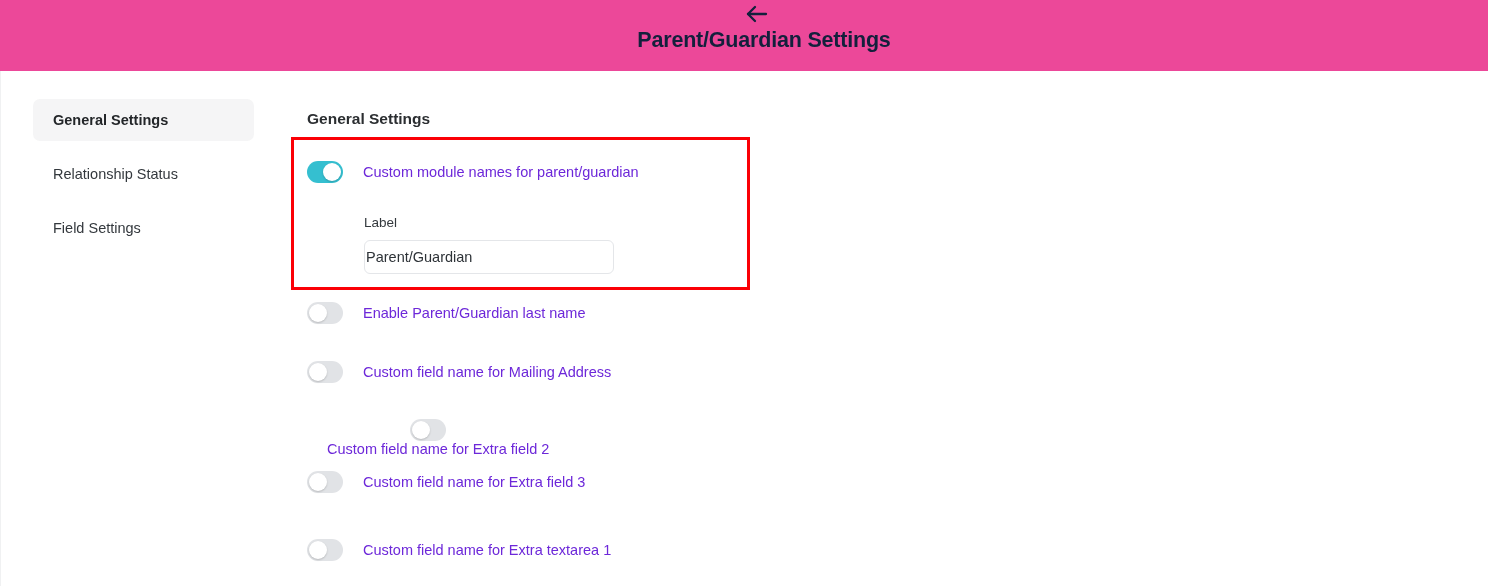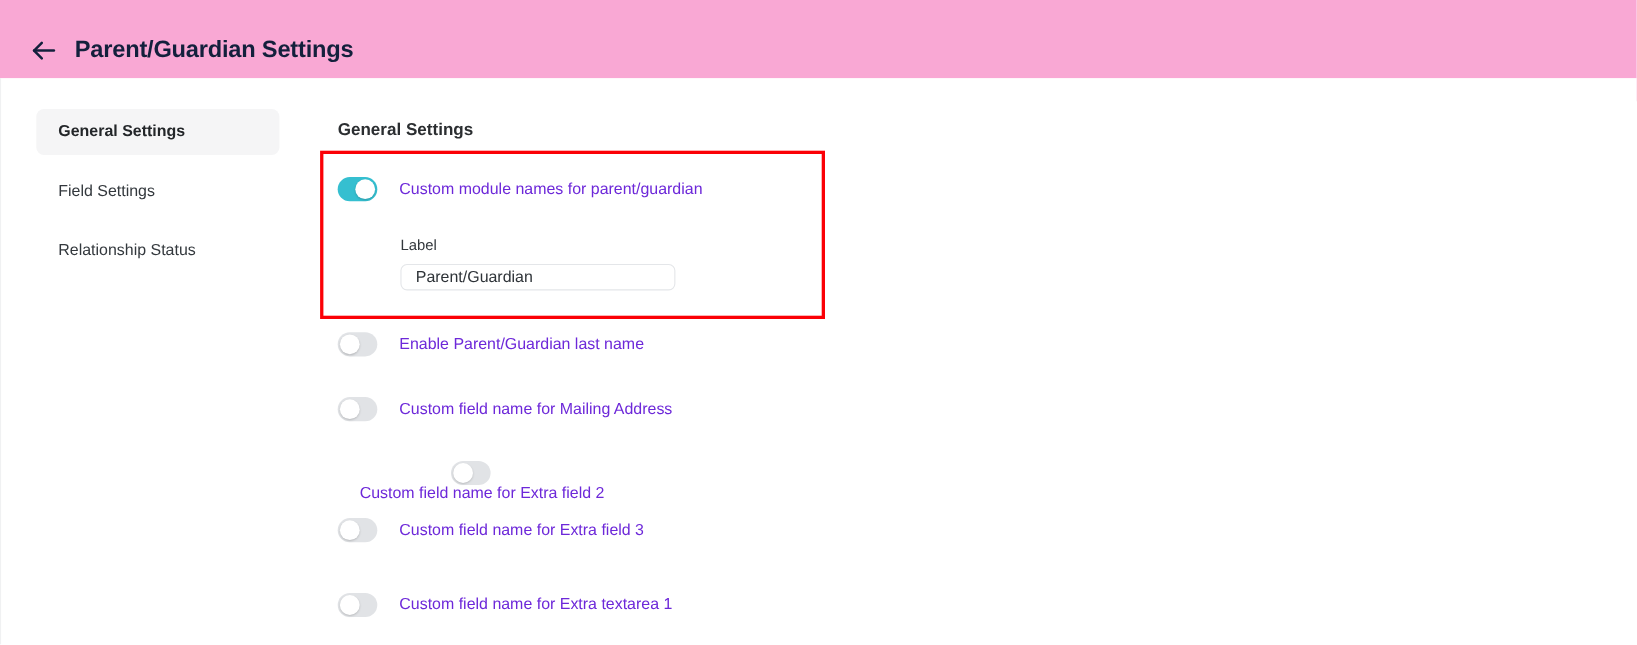--- a/index.html
+++ b/index.html
@@ -19,25 +19,26 @@
     background: #ffffff;
   }
 
   
   .header {
     position: absolute;
     left: 0;
     top: 0;
     width: 1488px;
     height: 92px;
-    background: #f9a8d4;
+    background: #ec4899;
     border-bottom: 1px solid #e3e5e8;
     display: flex;
     align-items: center;
     padding-left: 26px;
+    flex-direction: column;
   }
 
   .back-arrow {
     width: 28px;
     height: 28px;
     display: flex;
     align-items: center;
     justify-content: center;
     color: #13203c;
     cursor: pointer;
@@ -185,28 +186,28 @@
 
   .field-label {
     font-size: 13.5px;
     color: #33383d;
     margin-bottom: 10px;
     white-space: nowrap;
   }
 
   .field-input {
     width: 250px;
-    height: 24px;
+    height: 34px;
     border: 1px solid #e4e6e9;
     border-radius: 6px;
     background: #ffffff;
     font-family: "Liberation Sans", sans-serif;
     font-size: 14.5px;
     color: #2e3338;
-    padding: 0 13px;
+    padding: 0 1px;
     outline: none;
   }
 </style>
 </head>
 <body>
 
 <div class="app">
 
   <div class="header">
     <div class="back-arrow">
@@ -219,24 +220,24 @@
   </div>
 
   <div class="body-wrap">
     <div class="left-hairline"></div>
 
     <div class="sidebar">
       <div class="sidebar-item active">
         <span>General Settings</span>
       </div>
       <div class="sidebar-item">
+        <span>Relationship Status</span>
+      </div>
+      <div class="sidebar-item">
         <span>Field Settings</span>
-      </div>
-      <div class="sidebar-item">
-        <span>Relationship Status</span>
       </div>
     </div>
 
     <div class="main">
 
       <div class="section-heading">General Settings</div>
 
       <div class="rows">
 
         <div class="toggle-row" style="top:89px;">

